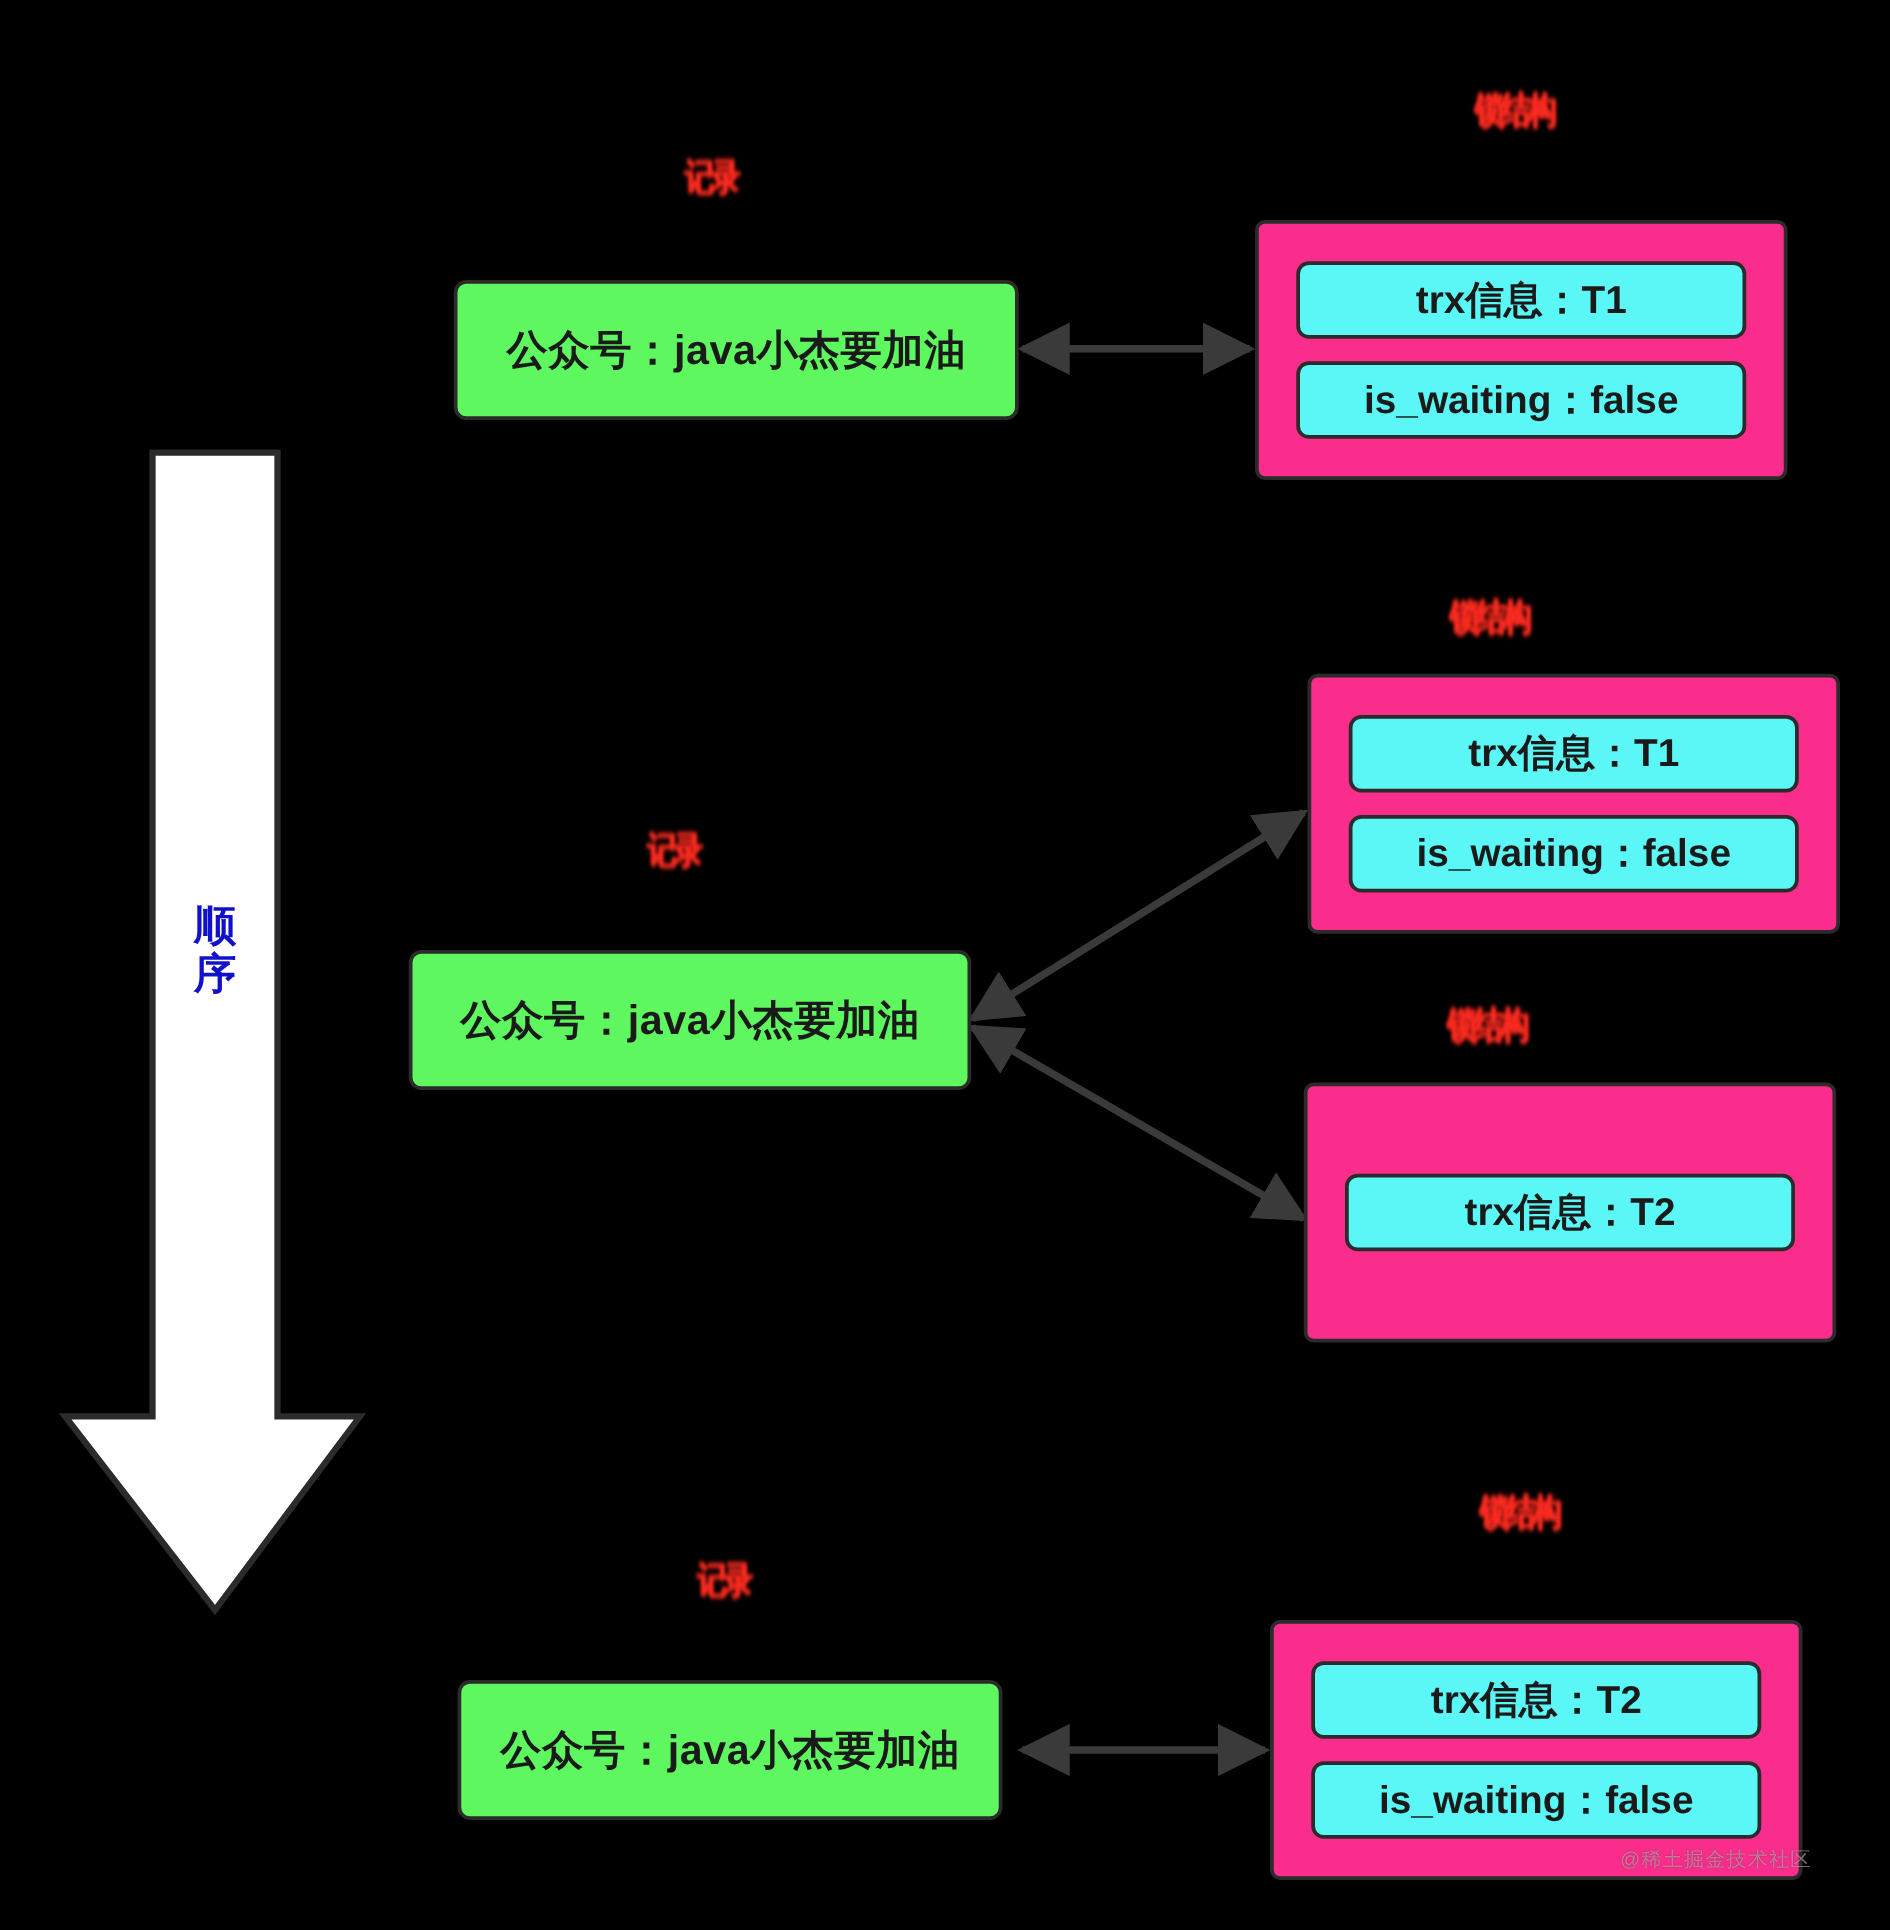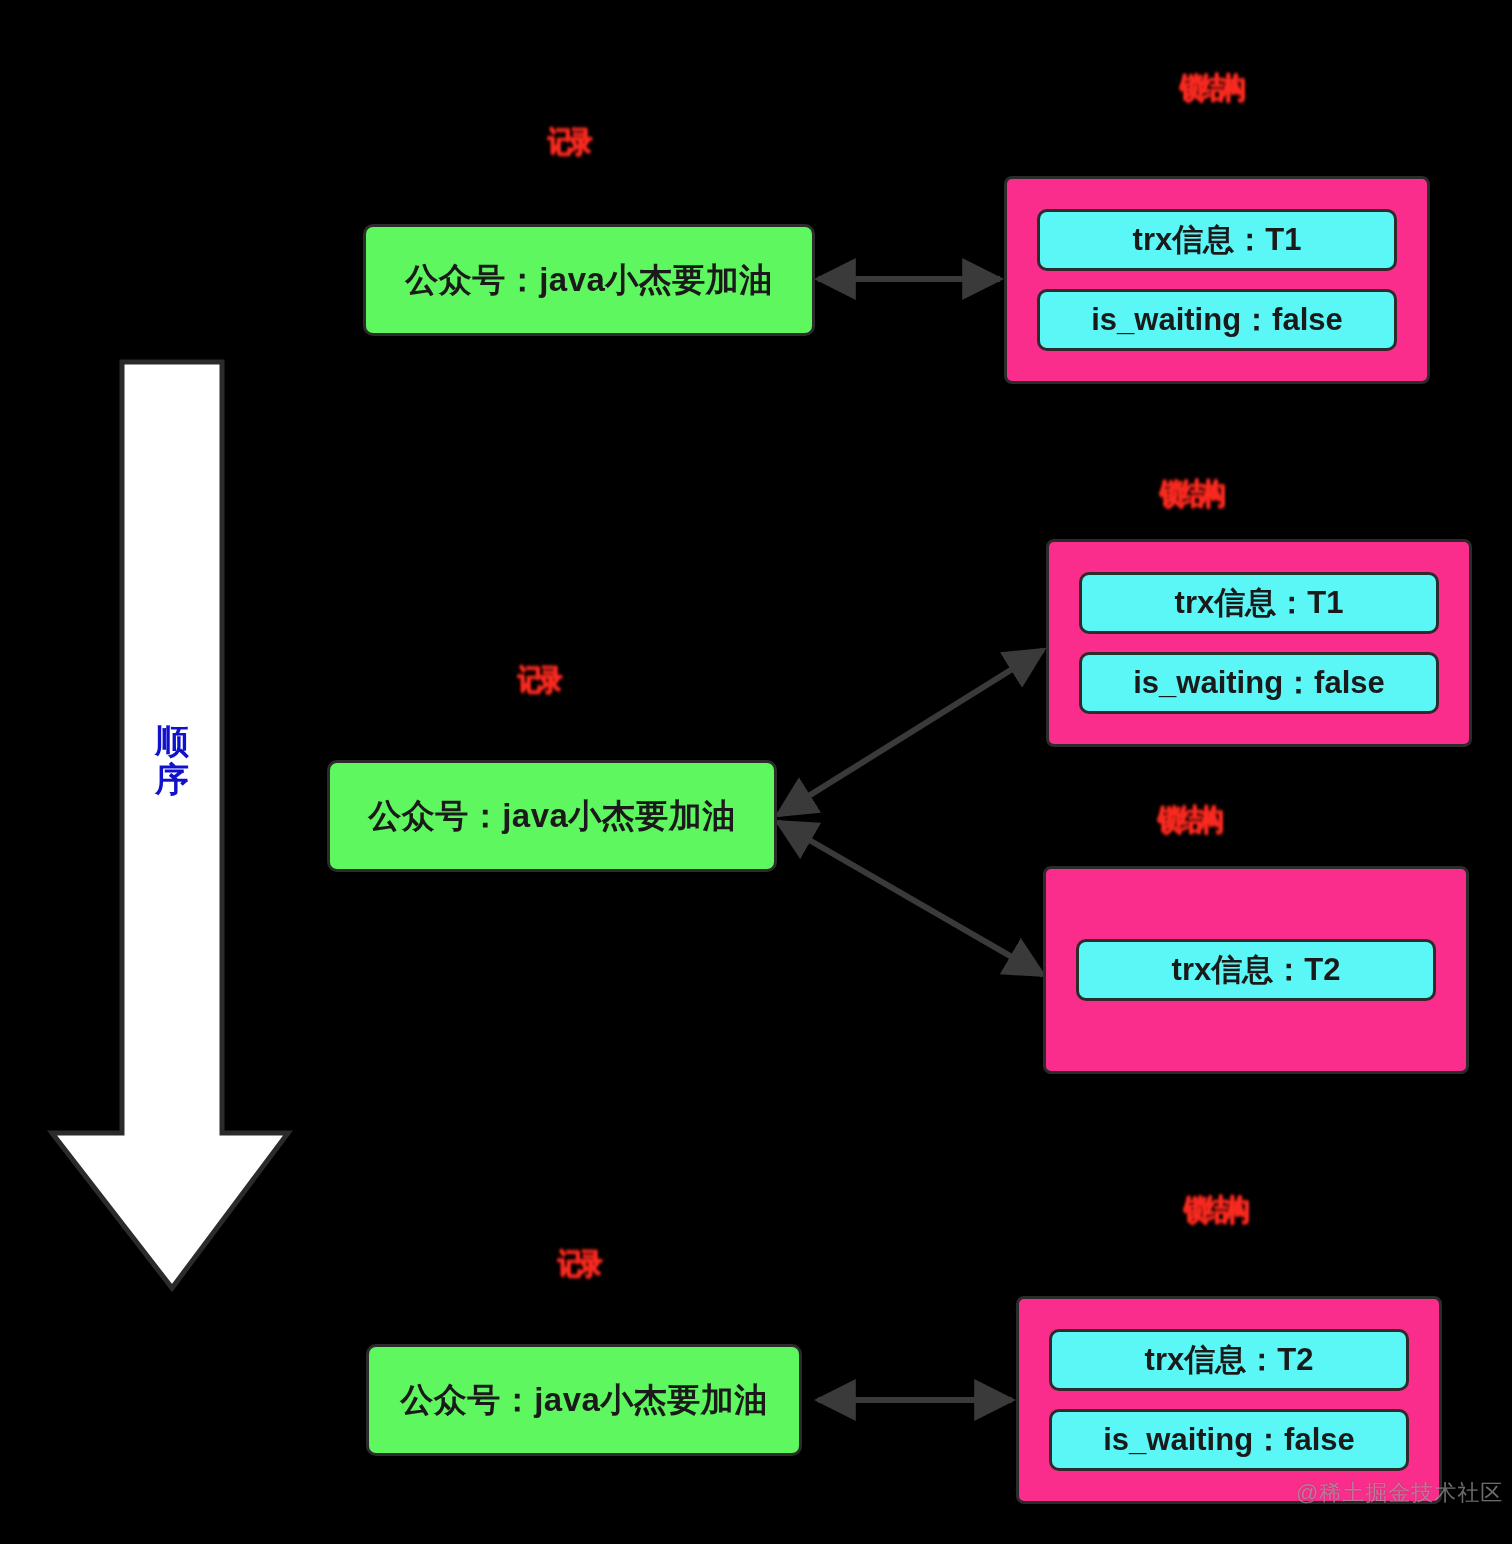--- a/index.html
+++ b/index.html
@@ -87,21 +87,21 @@
     line-height: 1.12;
     width: 40px;
     text-align: center;
     letter-spacing: 0;
   }
 
   
   .watermark {
     position: absolute;
     color: rgba(255,255,255,0.42);
-    font-size: 22px;
+    font-size: 16px;
     letter-spacing: 1px;
     white-space: nowrap;
     text-shadow: 0 0 1px rgba(0,0,0,0.5);
   }
 
   svg.wires {
     position: absolute;
     left: 0; top: 0;
     width: 1512px; height: 1544px;
     pointer-events: none;

